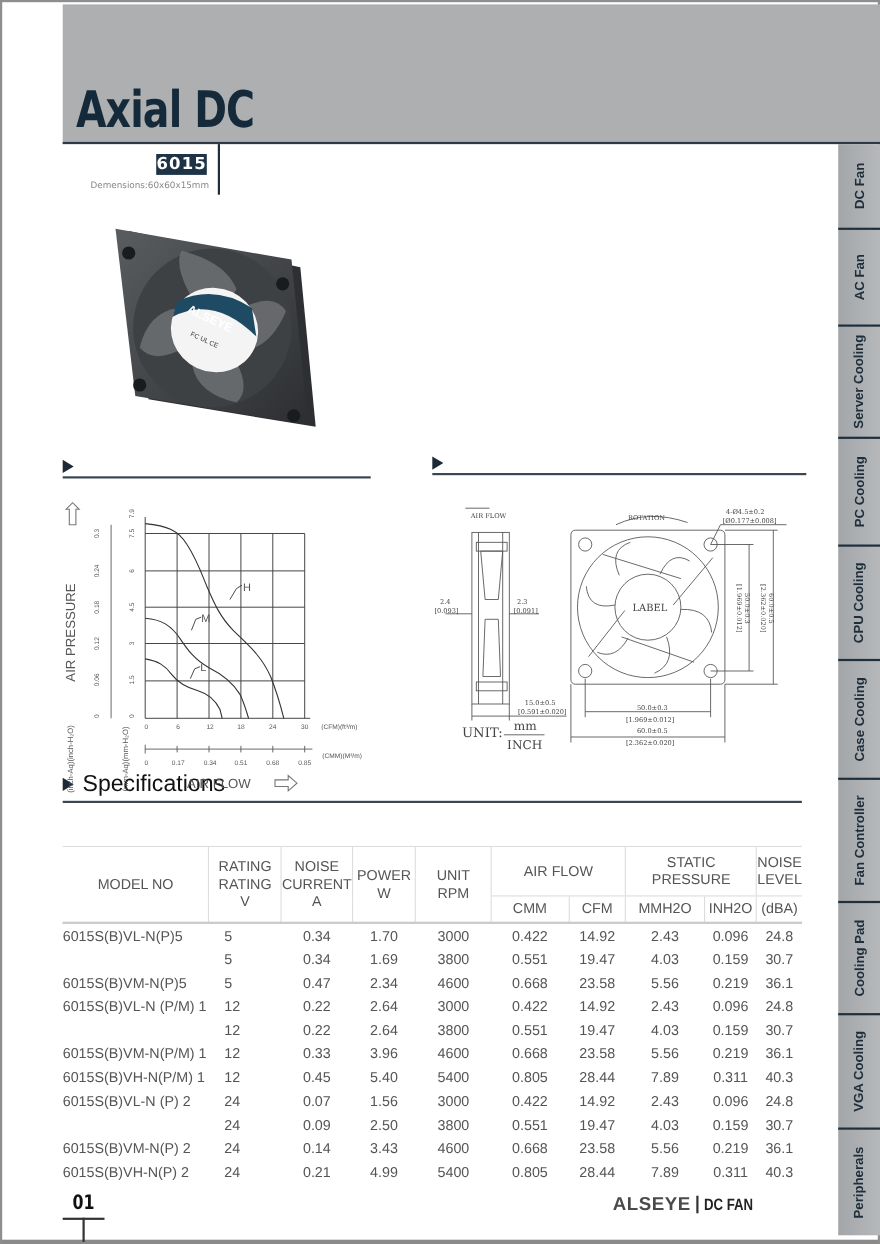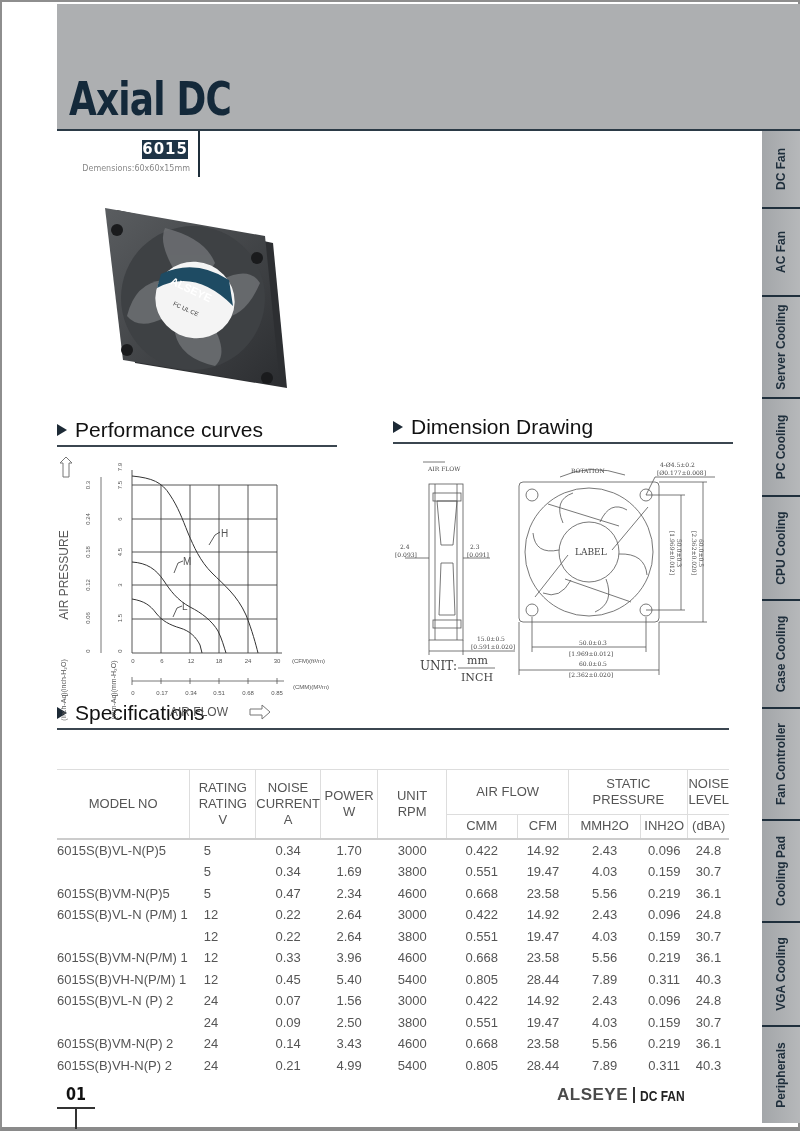--- a/index.html
+++ b/index.html
@@ -125,25 +125,23 @@
   <div class="sidebar-item" style="top:792px;height:104px;">
       <span>VGA Cooling</span>
     </div>
   <div class="sidebar-item" style="top:896px;height:96px;border-bottom:none;">
       <span>Peripherals</span>
     </div>
 </div>
 
 <div class="section-heading" style="left:57px;top:418px;width:280px;">
   <div class="tri"></div>
-  <div class="label">Performance curves</div>
 </div>
 <div class="section-heading" style="left:393px;top:415px;width:340px;">
   <div class="tri"></div>
-  <div class="label">Dimension Drawing</div>
 </div>
 <div class="section-heading" style="left:57px;top:701px;width:672px;">
   <div class="tri"></div>
   <div class="label">Specifications</div>
 </div>
 
 <div class="perf-chart">
   <svg class="chart-svg" width="290" height="270" viewBox="0 0 290 270">
 
     <path d="M8 8 L14 2 L20 8 L17 8 L17 22 L11 22 L11 8 Z" fill="none" stroke="#777" stroke-width="1"></path>

